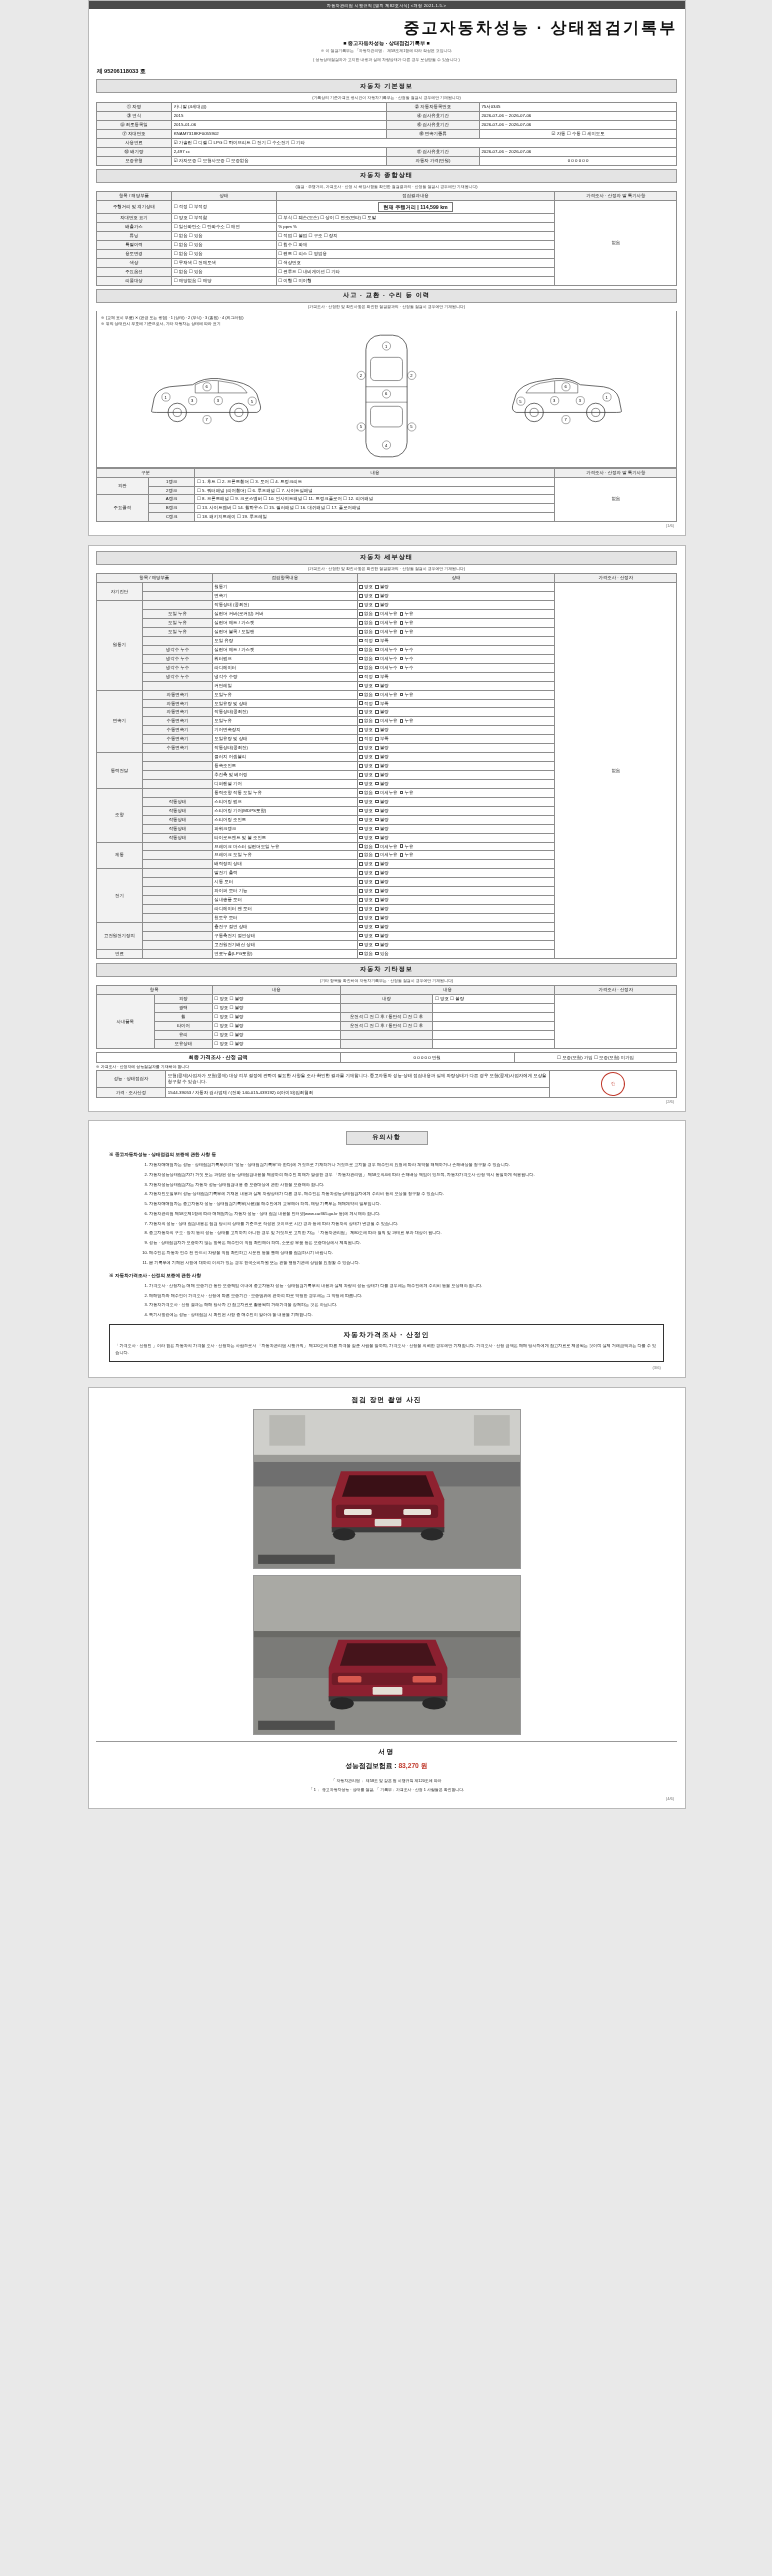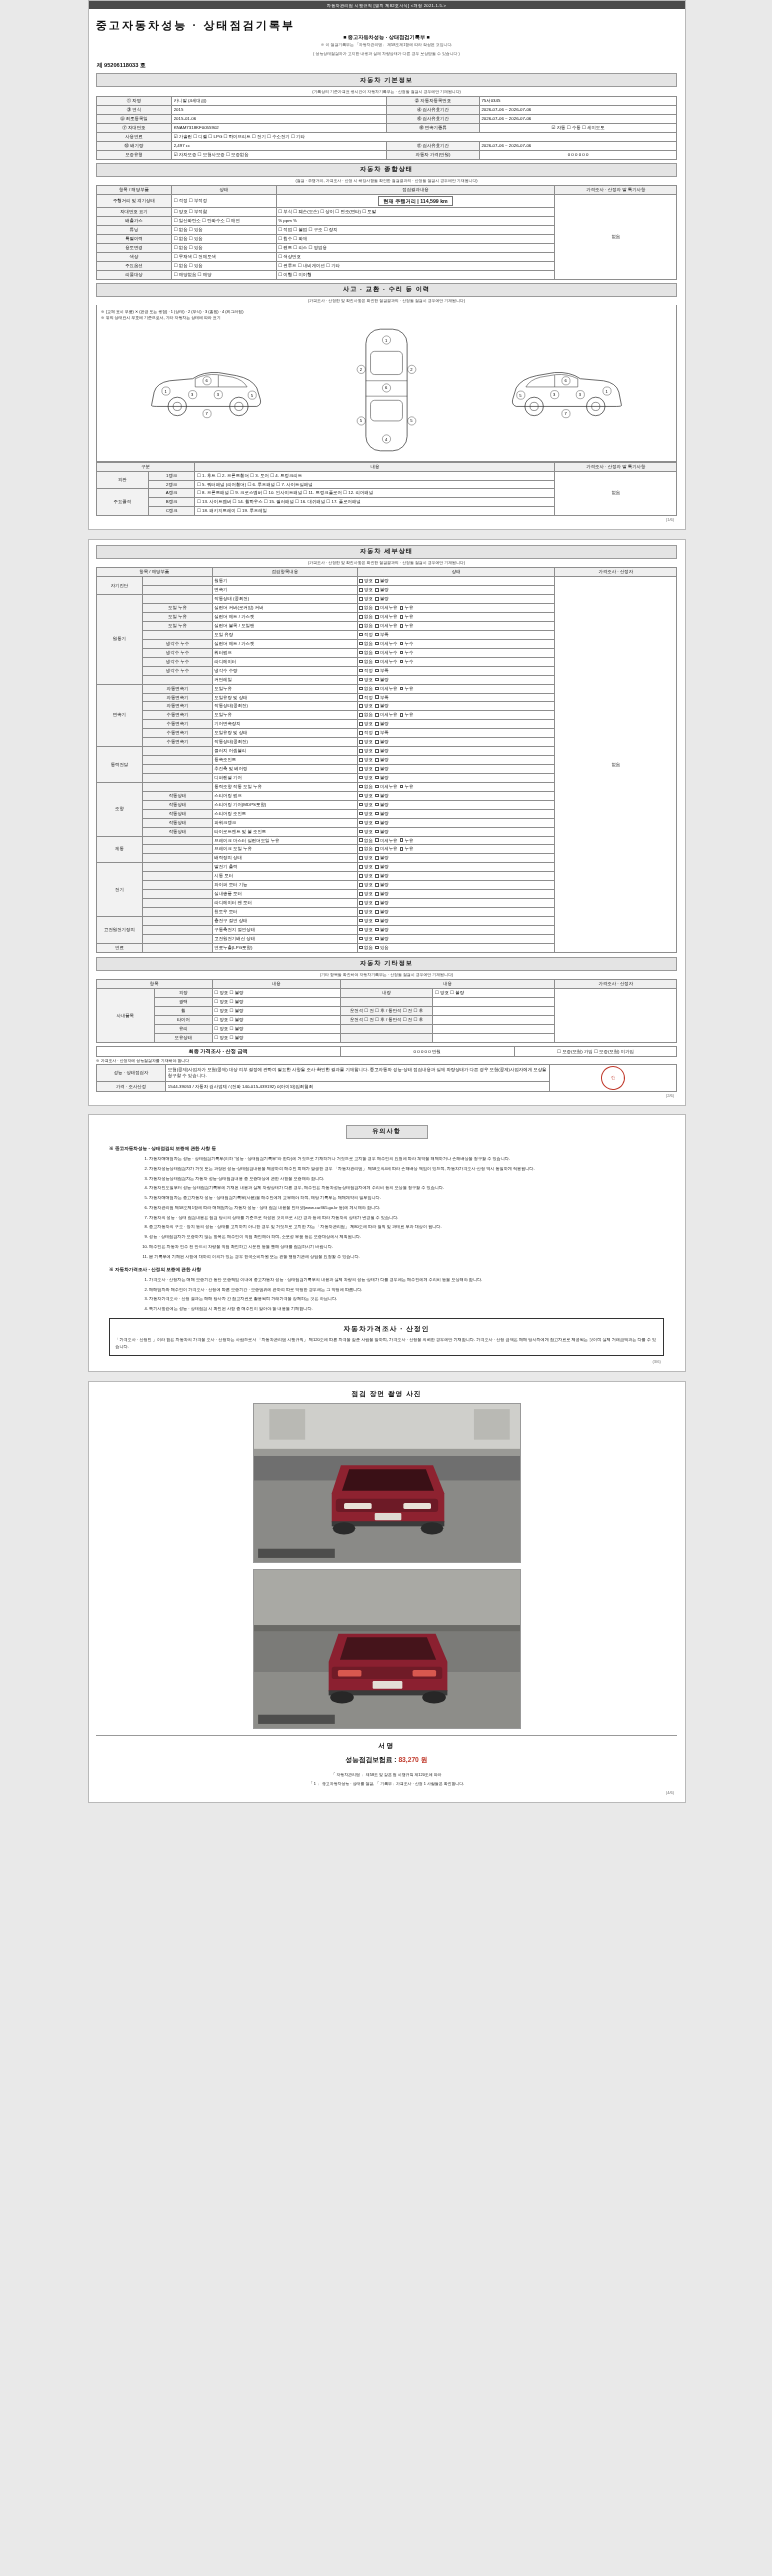--- a/index.html
+++ b/index.html
@@ -20,21 +20,21 @@
     padding:0;
   }
   .page-inner { padding:5.2px 7.2px 7.2px 7.2px; }
   .pg-mark { text-align:right; font-size:4.1px; color:#777; padding:1px 3.1px 0 0;}
   
   .topbar {
     background:#4a4a4a; color:#fff; text-align:center; font-size:4.1px;
     padding:1.5px 0; letter-spacing:0.3px;
   }
   .doc-title {
-    text-align:left; font-size:11px; font-weight:bold; letter-spacing:2.1px;
+    text-align:right; font-size:16px; font-weight:bold; letter-spacing:2.1px;
     padding:4.1px 0 1px 0;
   }
   .doc-sub {
     text-align:center; font-size:5.2px; font-weight:bold; padding-bottom:1px;
   }
   .doc-note { text-align:center; font-size:3.9px; color:#444; line-height:1.5; padding-bottom:3.1px;}
   .serial { font-size:5.7px; font-weight:bold; padding:2.1px 0 3.1px 1px; }
   .section-bar {
     background:#e4e4e4; border:0.5px solid #9b9b9b; text-align:center;
     font-size:6.2px; font-weight:bold; padding:1.5px 0; letter-spacing:1px;

